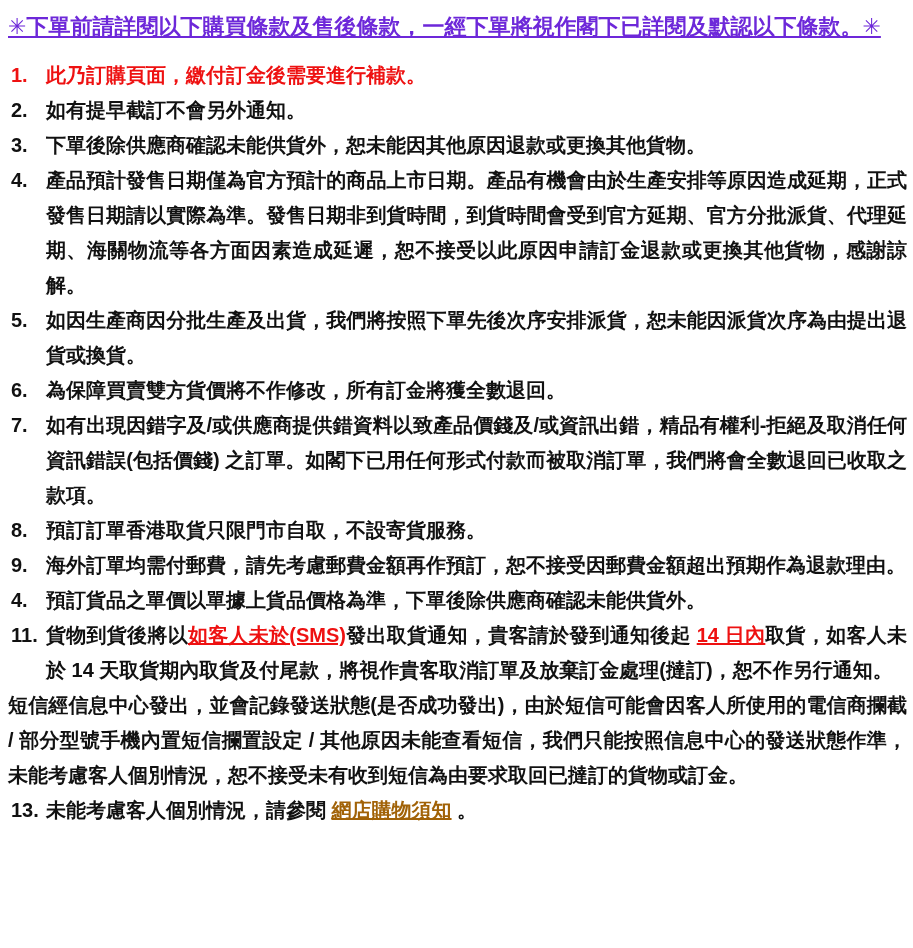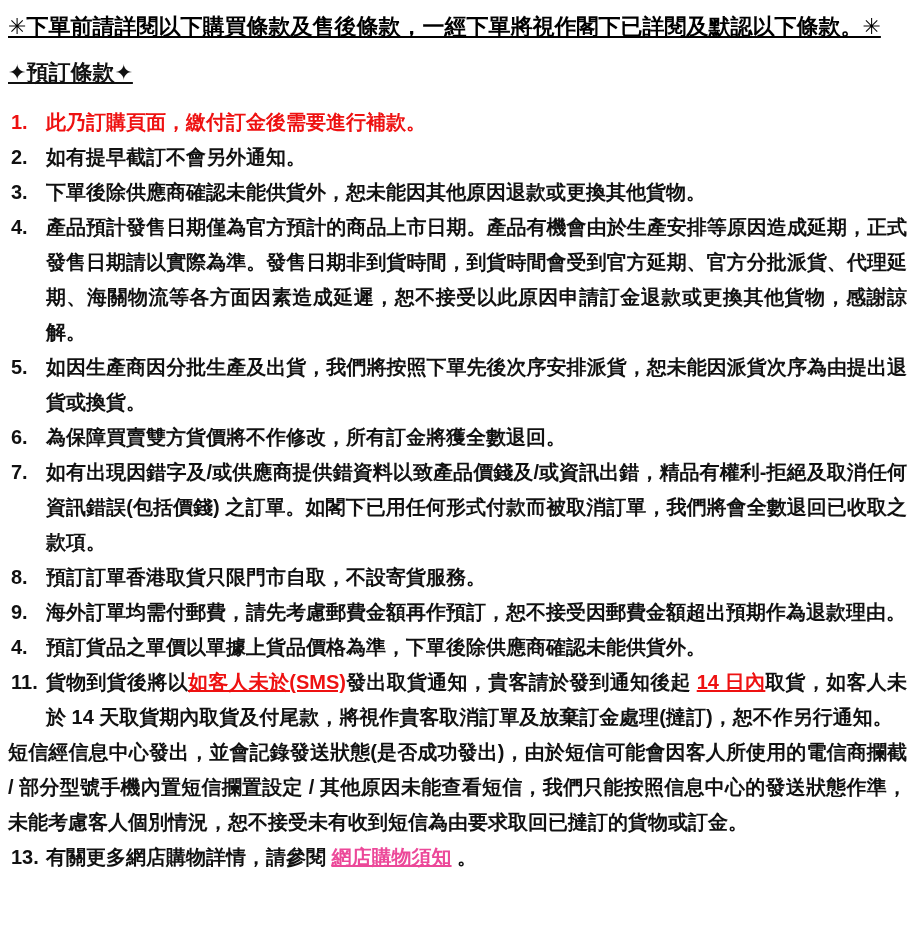--- a/index.html
+++ b/index.html
@@ -11,21 +11,21 @@
     width: 913px;
     min-height: 948px;
     box-sizing: border-box;
     padding: 12px 6px 10px 8px;
     background: #ffffff;
     font-family: "Liberation Sans", "DejaVu Sans", sans-serif;
     font-weight: 700;
     color: #111111;
   }
   .title {
-    color: #000000;
+    color: #6d28d9;
     font-size: 22px;
     line-height: 30px;
     text-decoration: underline;
     margin-bottom: 16px;
     white-space: nowrap;
   }
   .section-header {
     color: #111111;
     font-size: 22px;
     line-height: 30px;
@@ -49,34 +49,31 @@
   .term .body {
     flex: 1 1 auto;
     text-align: justify;
   }
   .term.red { color: #ee1111; }
   .seg-red-underline {
     color: #ee1111;
     text-decoration: underline;
   }
   .seg-link {
-    color: #ec4899;
+    color: #a16207;
     text-decoration: underline;
     cursor: pointer;
   }
 </style>
 </head>
 <body>
 
 <div class="page">
   <div class="title">✳下單前請詳閱以下購買條款及售後條款，一經下單將視作閣下已詳閱及默認以下條款。✳</div>
 
-  <div>
-    <span class="section-header">✦預訂條款✦</span>
-  </div>
 
   <div class="terms-list">
       <div class="term red">
         <span class="num">1.</span>
         <span class="body"><span class="">此乃訂購頁面，繳付訂金後需要進行補款。</span></span>
       </div>
       <div class="term">
         <span class="num">2.</span>
         <span class="body"><span class="">如有提早截訂不會另外通知。</span></span>
       </div>
@@ -114,16 +111,16 @@
       </div>
       <div class="term">
         <span class="num">11.</span>
         <span class="body"><span class="">貨物到貨後將以</span><span class="seg-red-underline">如客人未於(SMS)</span><span class="">發出取貨通知，貴客請於發到通知後起 </span><span class="seg-red-underline">14 日內</span><span class="">取貨，如客人未於 14 天取貨期內取貨及付尾款，將視作貴客取消訂單及放棄訂金處理(撻訂)，恕不作另行通知。</span></span>
       </div>
       <div class="term">
         <span class="body"><span class="">短信經信息中心發出，並會記錄發送狀態(是否成功發出)，由於短信可能會因客人所使用的電信商攔截 / 部分型號手機內置短信攔置設定 / 其他原因未能查看短信，我們只能按照信息中心的發送狀態作準，未能考慮客人個別情況，恕不接受未有收到短信為由要求取回已撻訂的貨物或訂金。</span></span>
       </div>
       <div class="term">
         <span class="num">13.</span>
-        <span class="body"><span class="">有關更多網店購物詳情，請參閱 </span><a class="seg-link" href="#">網店購物須知</a><span class=""> 。</span></span>
+        <span class="body"><span class="">未能考慮客人個別情況，請參閱 </span><a class="seg-link" href="#">網店購物須知</a><span class=""> 。</span></span>
       </div>
     </div>
 </div>
 
 </body></html>

